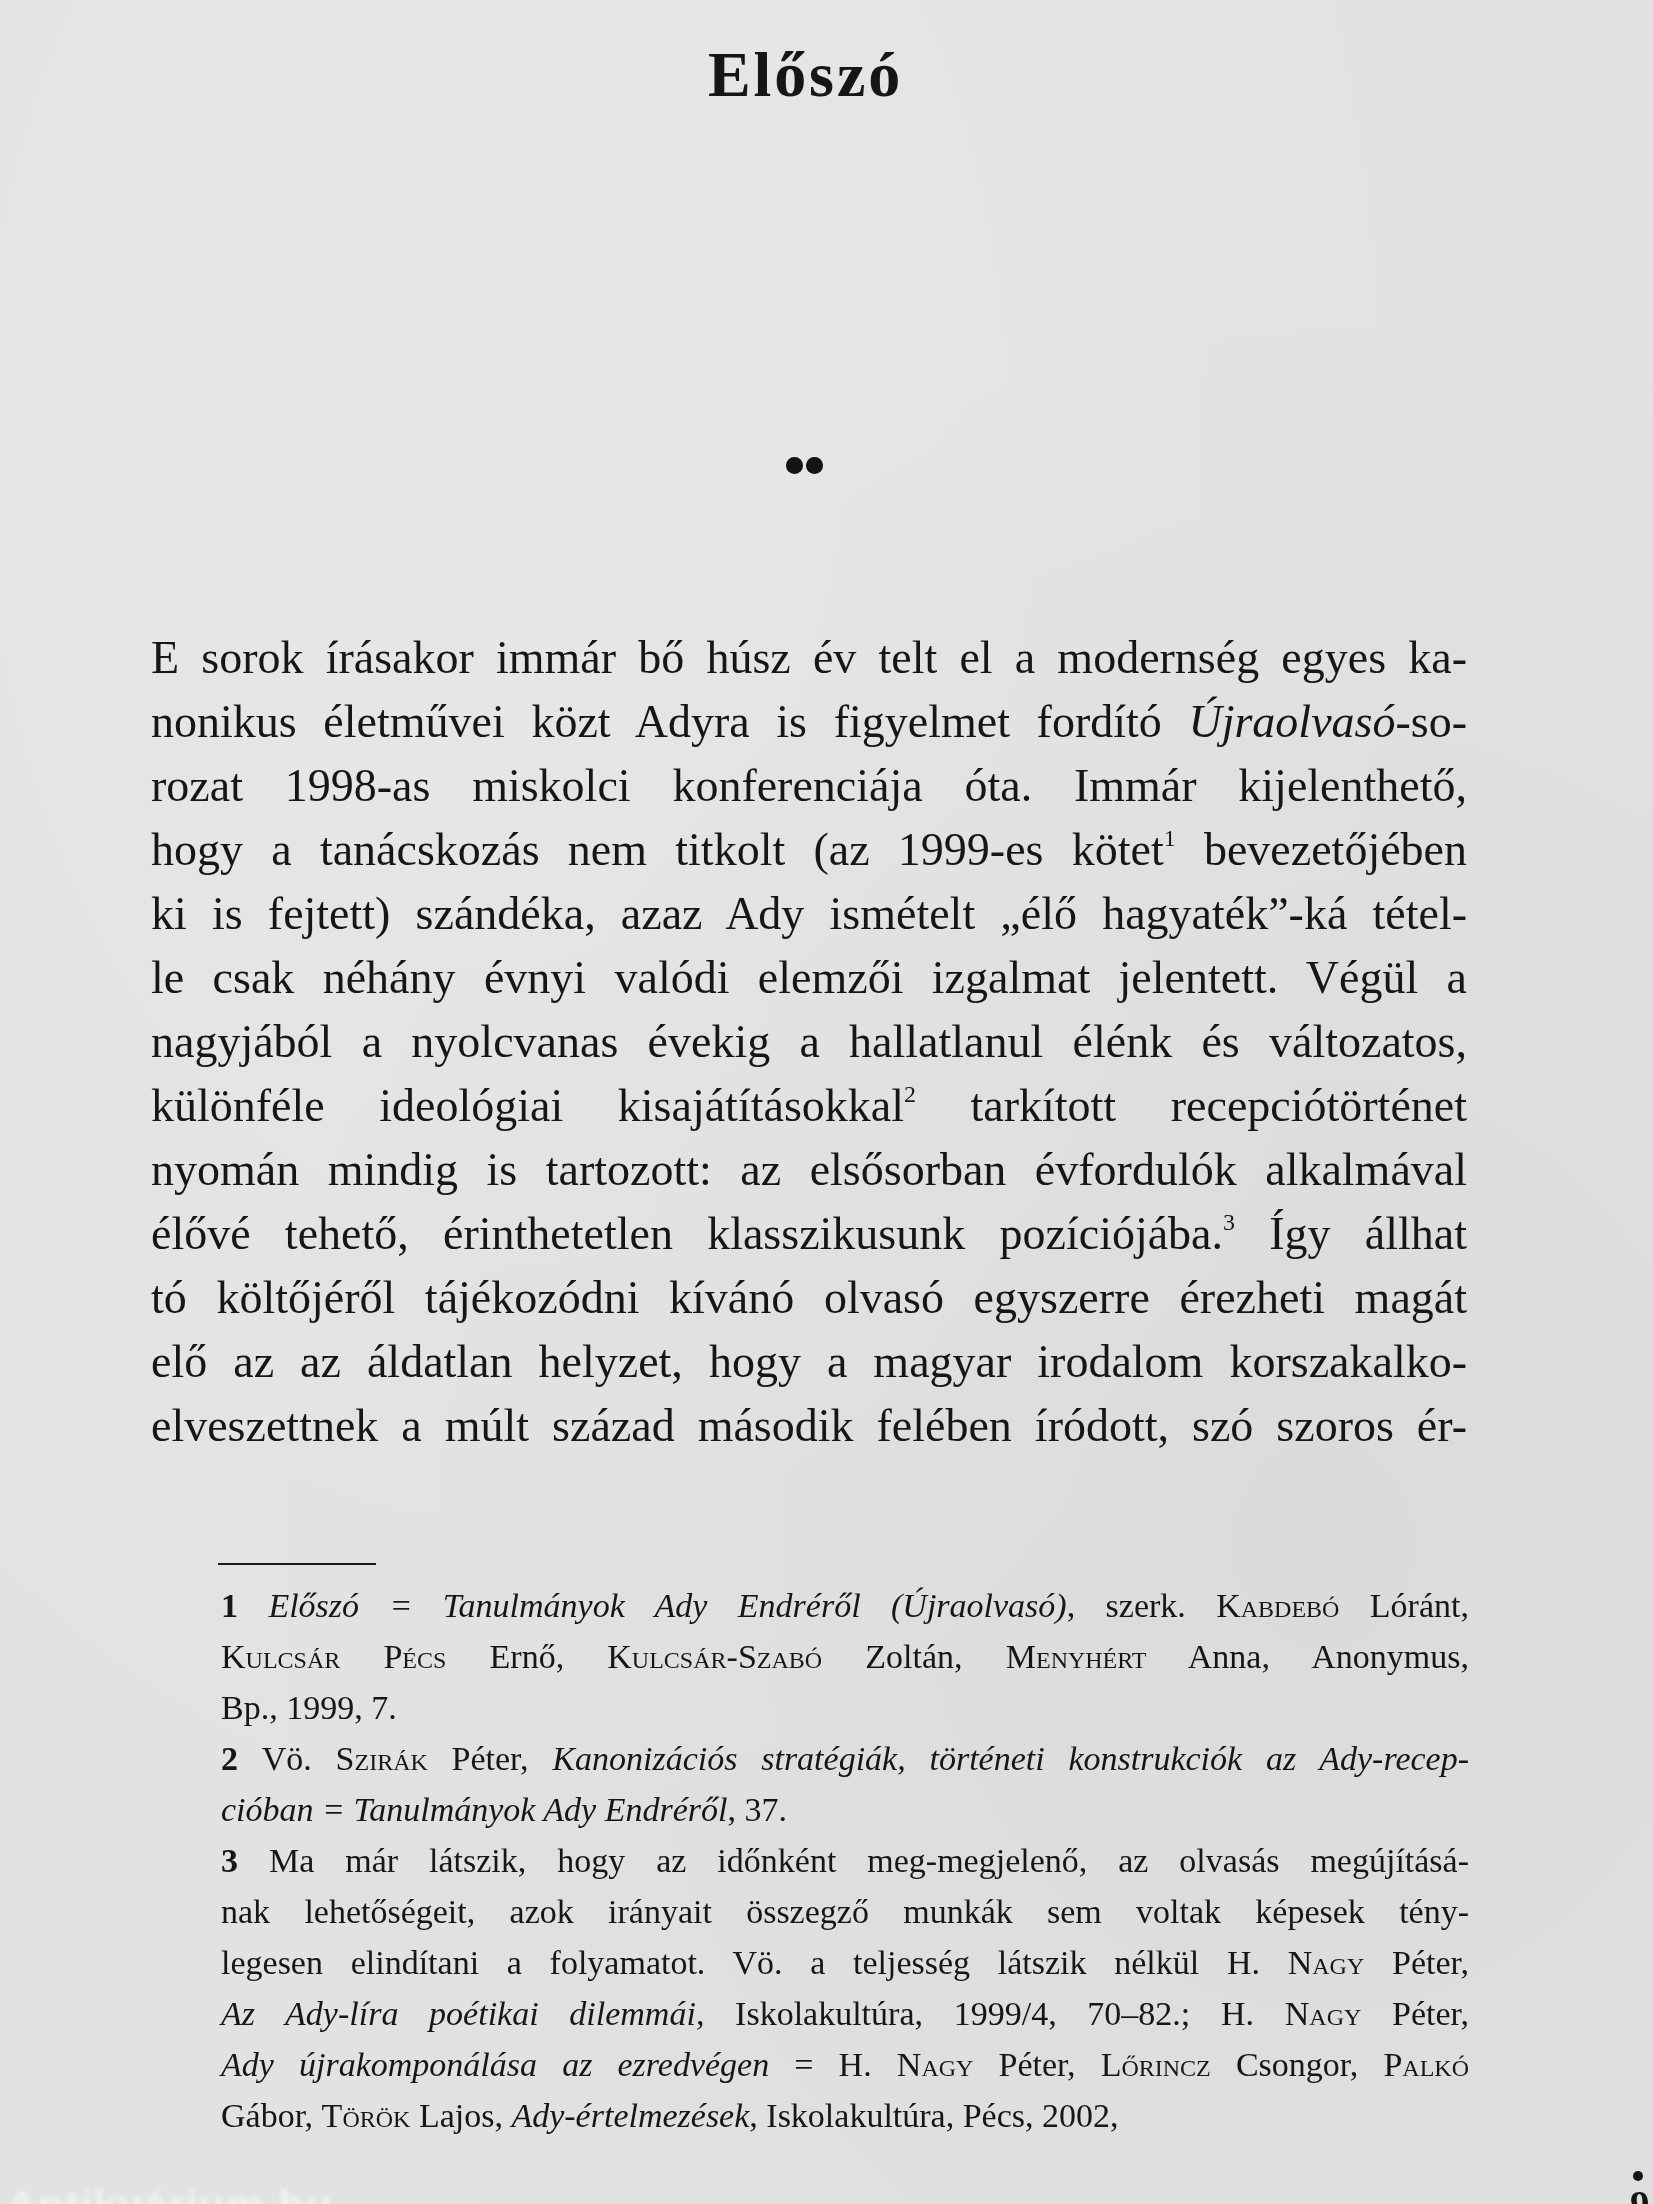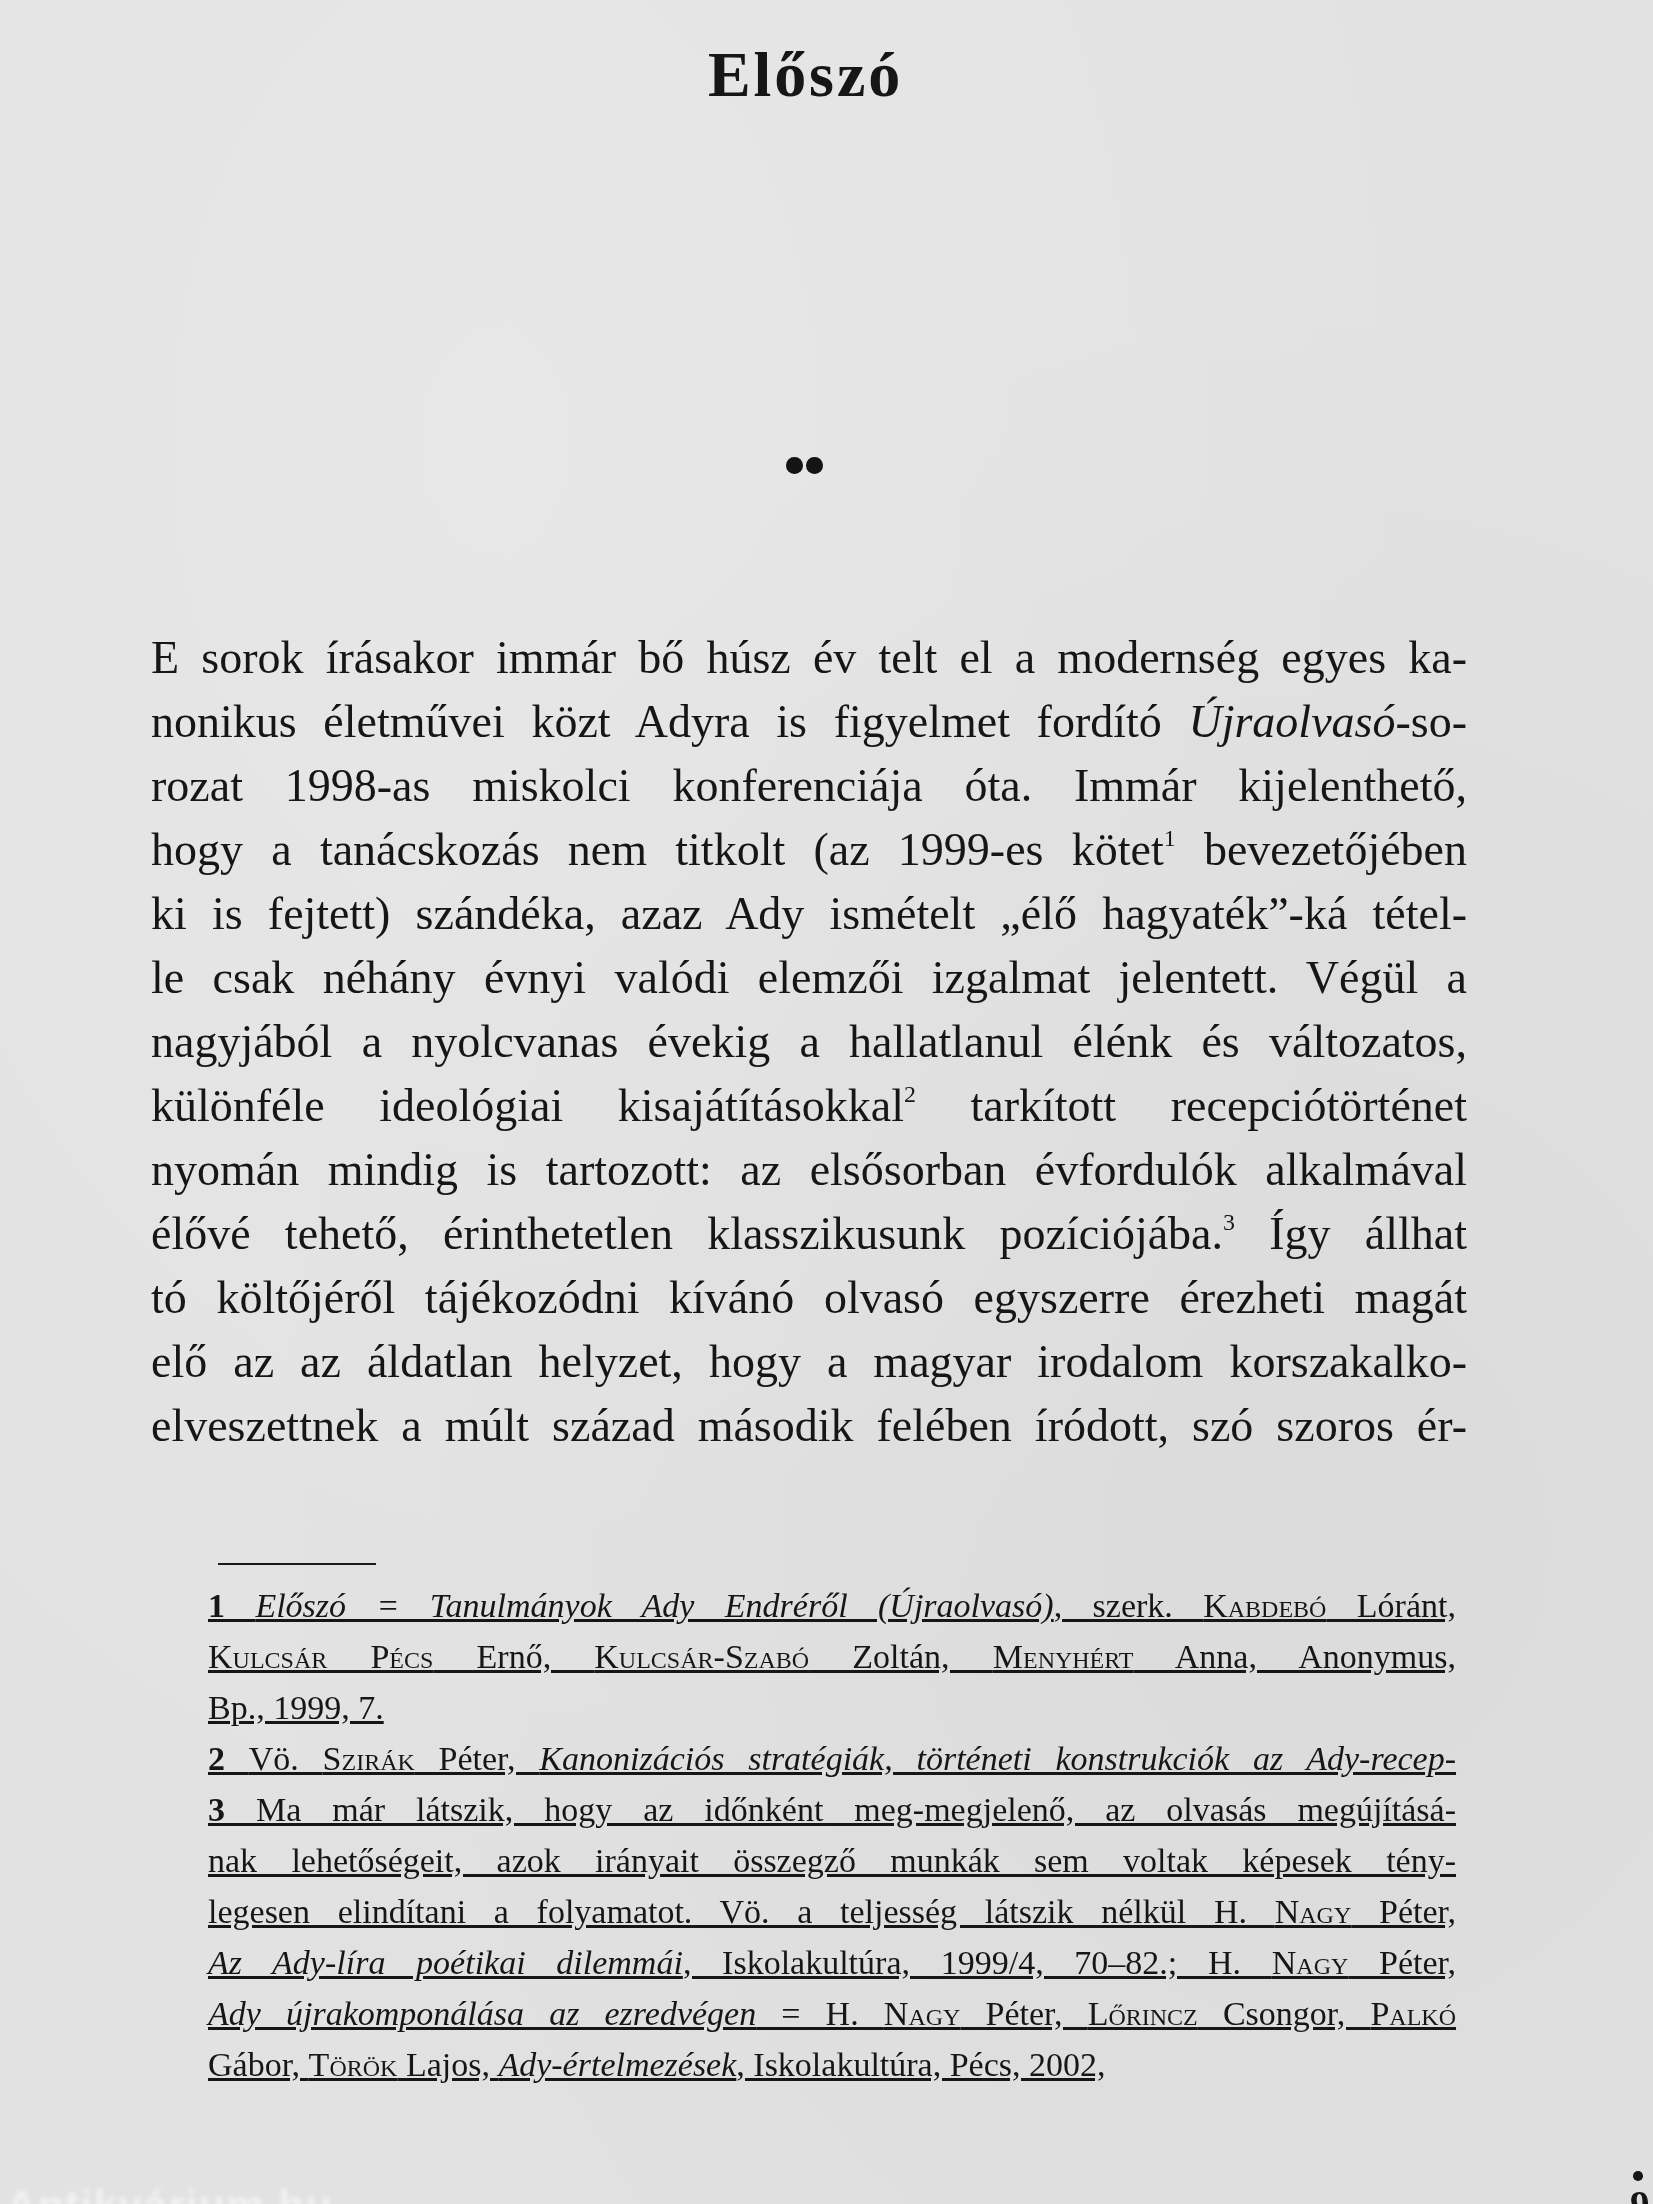--- a/index.html
+++ b/index.html
@@ -71,26 +71,25 @@
     .footnote-rule {
       position: absolute;
       left: 218px;
       top: 1563px;
       width: 158px;
       height: 0;
       border-top: 2.4px solid #1a1a1a;
     }
     .footnotes {
       position: absolute;
-      left: 208px;
+      left: 221px;
       top: 1580px;
       width: 1248px;
       font-size: 34px;
       line-height: 51px;
-      text-decoration: underline;
     }
     .fn { display: block; }
     .fn .l {
       display: block;
       white-space: nowrap;
       text-align: justify;
       text-align-last: justify;
       height: 51px;
     }
     .fn .l.left { text-align-last: left; }
@@ -160,20 +159,21 @@
   <div class="footnote-rule"></div>
 
   <div class="footnotes" id="footnotes">
       <div class="fn">
         <span class="l"><span class="fn-num">1 </span><i>Előszó = Tanulmányok Ady Endréről (Újraolvasó)</i><span>, szerk. </span><span class="sc">Kabdebó</span><span> Lóránt,</span></span>
         <span class="l"><span class="sc">Kulcsár Pécs</span><span> Ernő, </span><span class="sc">Kulcsár-Szabó</span><span> Zoltán, </span><span class="sc">Menyhért</span><span> Anna, Anonymus,</span></span>
         <span class="l left"><span>Bp., 1999, 7.</span></span>
       </div>
       <div class="fn">
         <span class="l"><span class="fn-num">2 </span><span>Vö. </span><span class="sc">Szirák</span><span> Péter, </span><i>Kanonizációs stratégiák, történeti konstrukciók az Ady-recep-</i></span>
+        <span class="l left"><i>cióban = Tanulmányok Ady Endréről</i><span>, 37.</span></span>
       </div>
       <div class="fn">
         <span class="l"><span class="fn-num">3 </span><span>Ma már látszik, hogy az időnként meg-megjelenő, az olvasás megújításá-</span></span>
         <span class="l"><span>nak lehetőségeit, azok irányait összegző munkák sem voltak képesek tény-</span></span>
         <span class="l"><span>legesen elindítani a folyamatot. Vö. a teljesség látszik nélkül H. </span><span class="sc">Nagy</span><span> Péter,</span></span>
         <span class="l"><i>Az Ady-líra poétikai dilemmái</i><span>, Iskolakultúra, 1999/4, 70–82.; H. </span><span class="sc">Nagy</span><span> Péter,</span></span>
         <span class="l"><i>Ady újrakomponálása az ezredvégen</i><span> = H. </span><span class="sc">Nagy</span><span> Péter, </span><span class="sc">Lőrincz</span><span> Csongor, </span><span class="sc">Palkó</span></span>
         <span class="l left"><span>Gábor, </span><span class="sc">Török</span><span> Lajos, </span><i>Ady-értelmezések</i><span>, Iskolakultúra, Pécs, 2002,</span></span>
       </div>
     </div>

